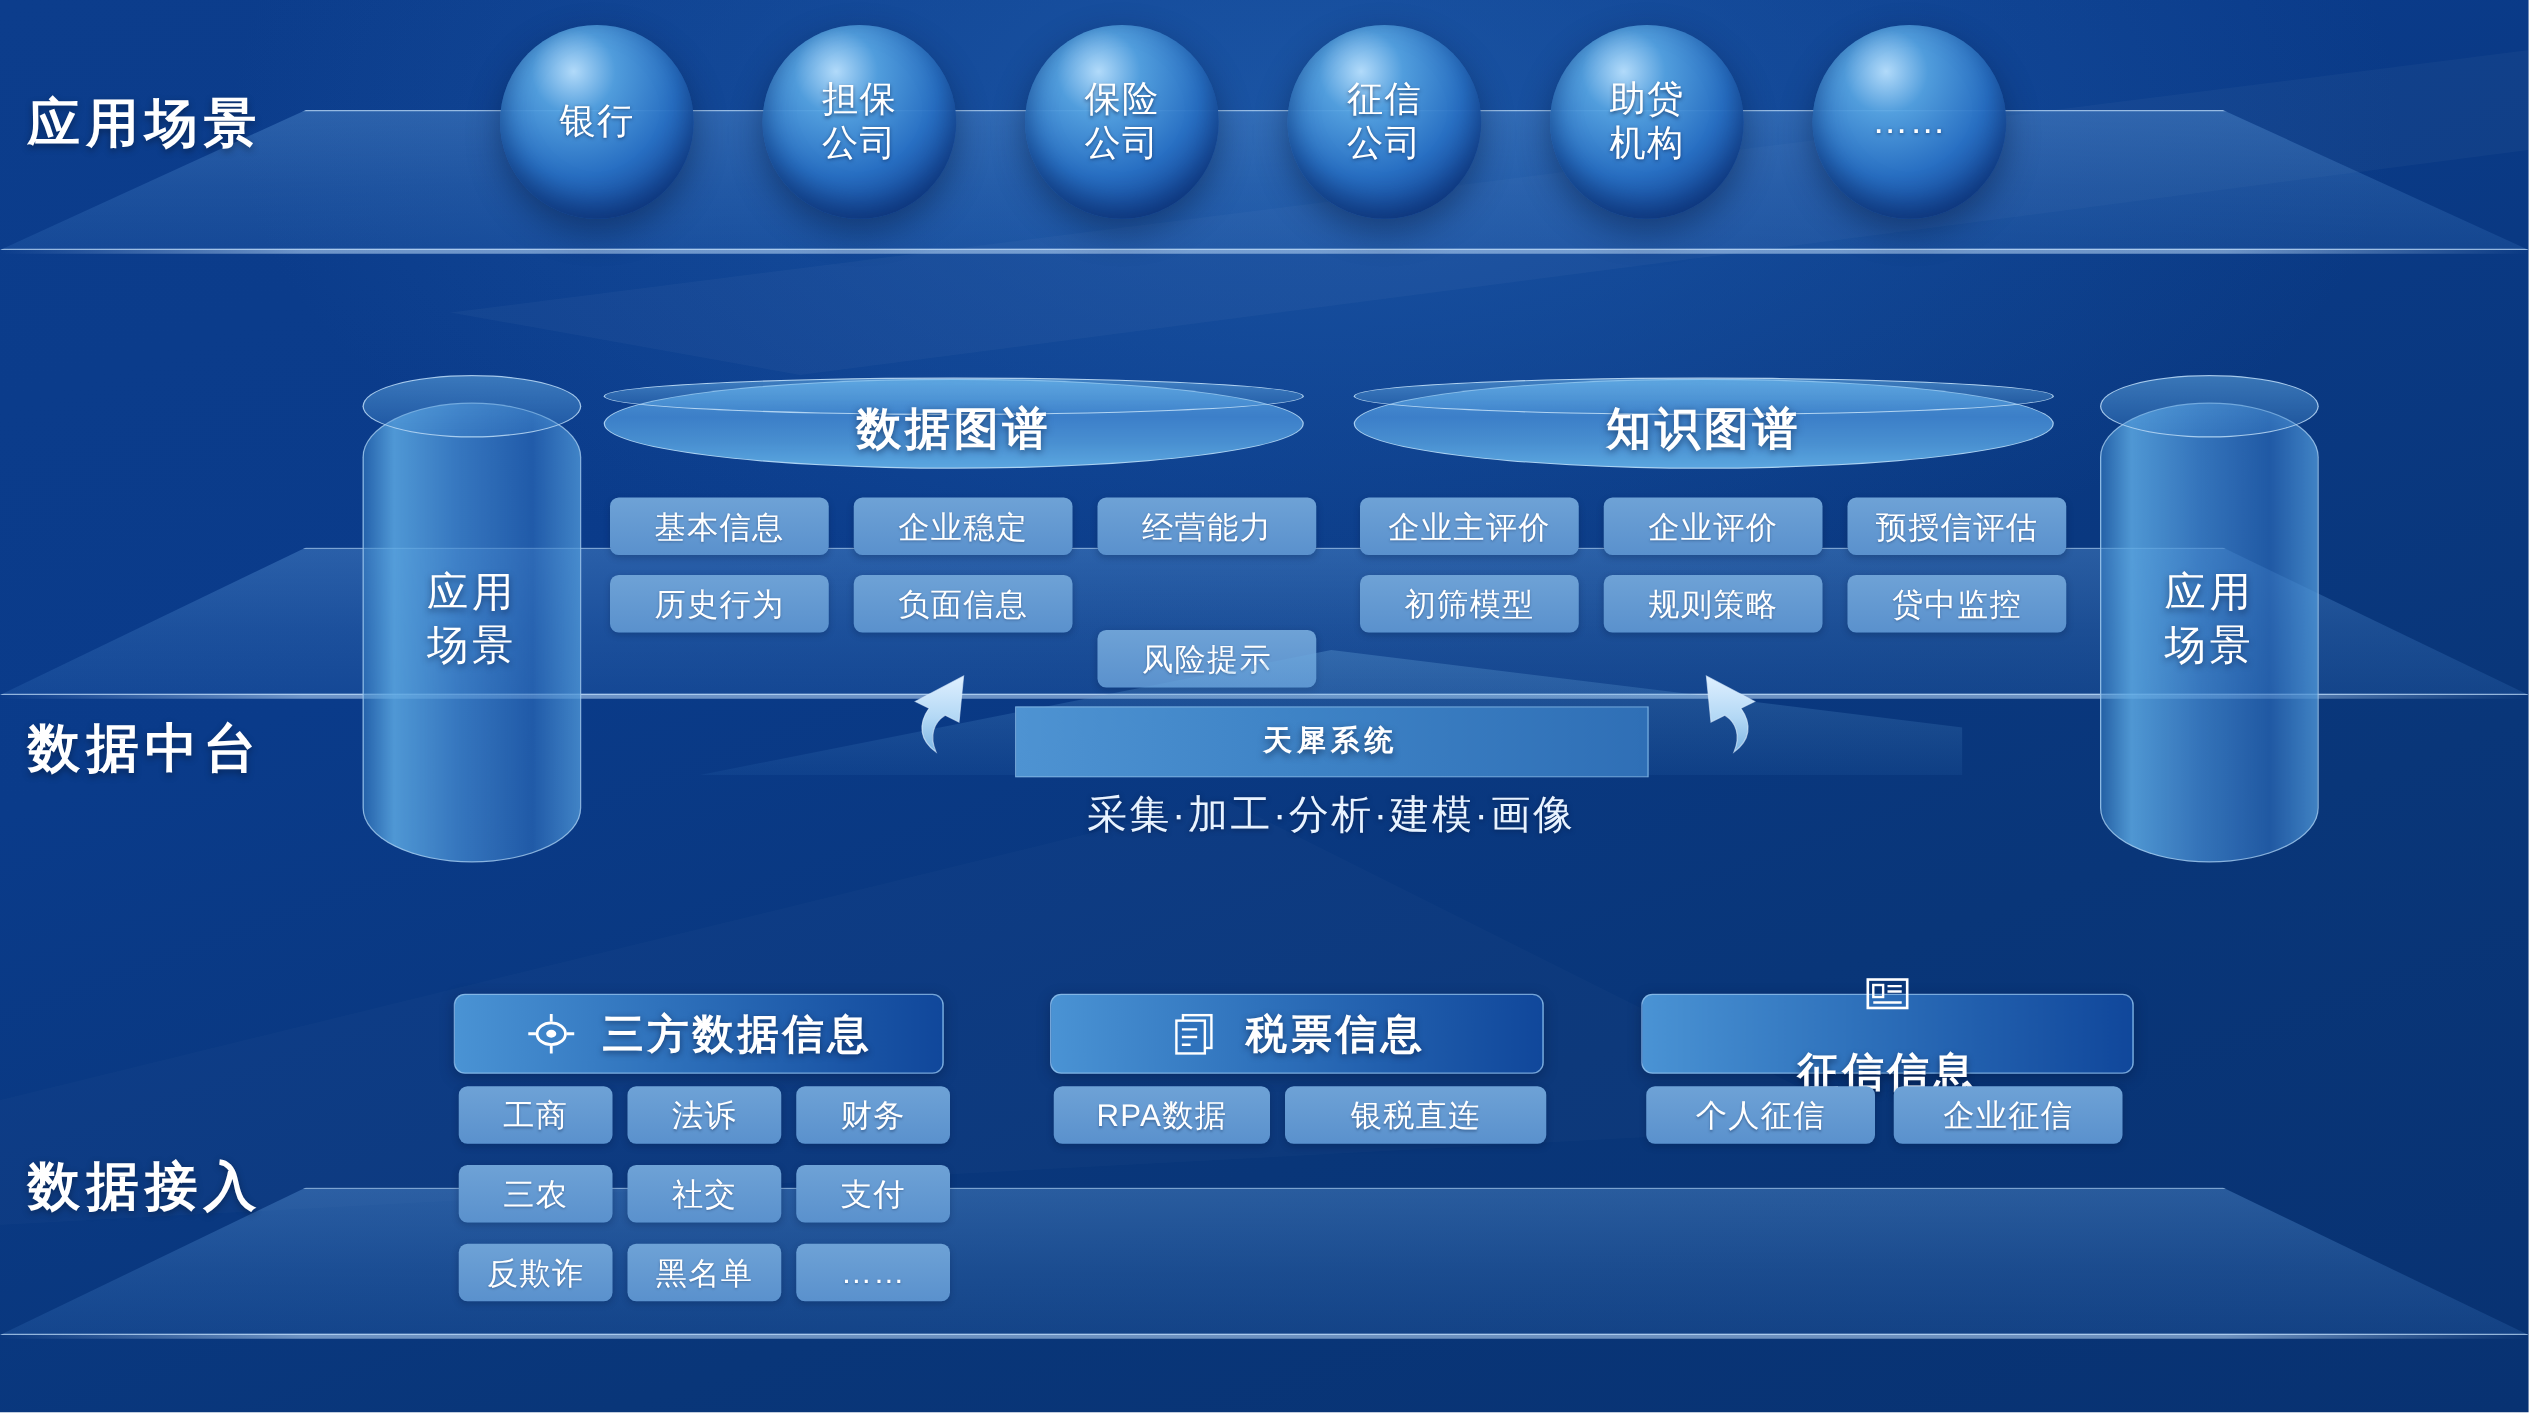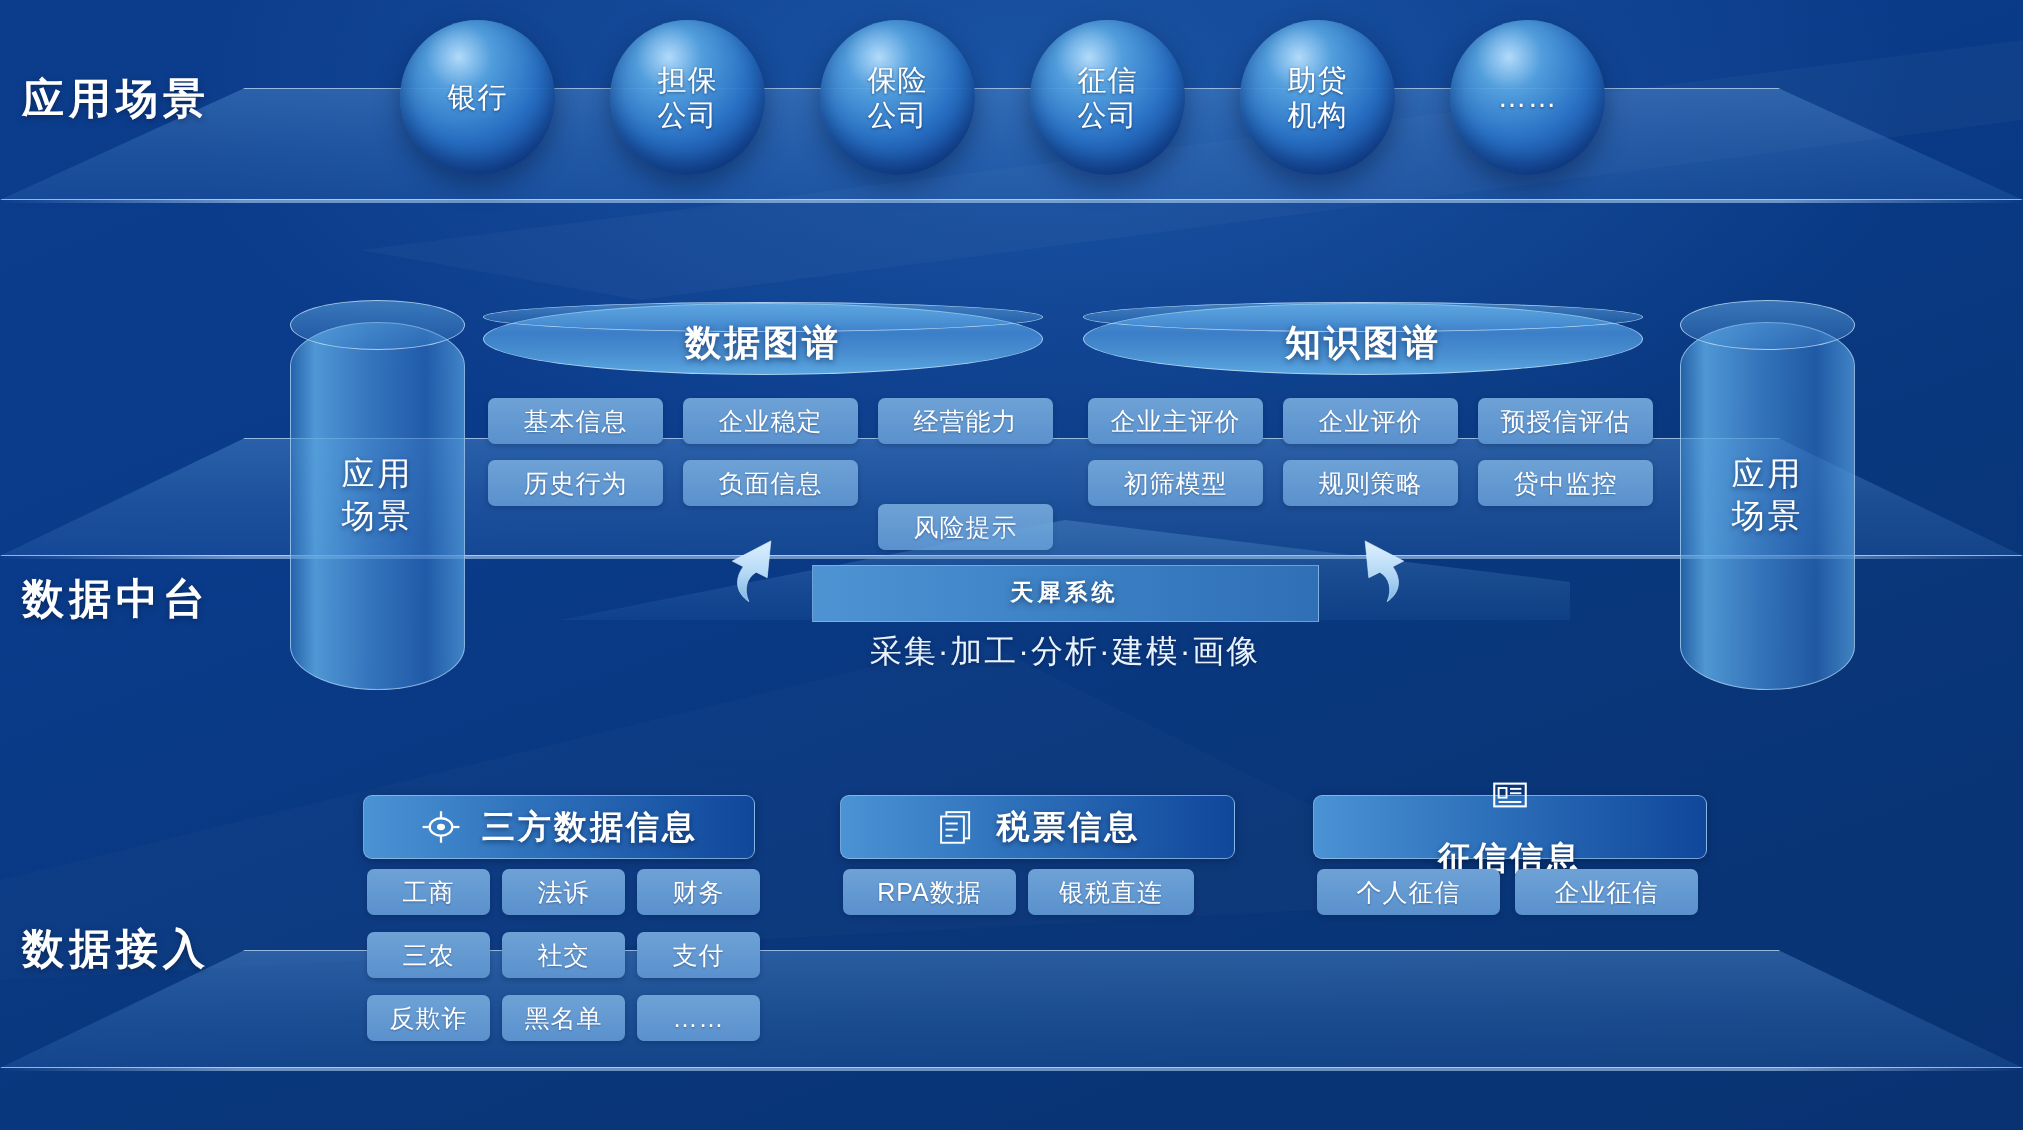--- a/index.html
+++ b/index.html
@@ -310,21 +310,21 @@
     <svg class="hicon" viewBox="0 0 48 48">
       <rect x="13" y="7" width="26" height="30" fill="none" stroke="#fff" stroke-width="2.2"></rect>
       <rect x="7" y="12" width="26" height="30" fill="#2f72bc" stroke="#fff" stroke-width="2.2"></rect>
       <line x1="12" y1="20" x2="26" y2="20" stroke="#fff" stroke-width="2.2"></line>
       <line x1="12" y1="27" x2="26" y2="27" stroke="#fff" stroke-width="2.2"></line>
       <line x1="12" y1="34" x2="20" y2="34" stroke="#fff" stroke-width="2.2"></line>
     </svg>
     <span class="htxt">税票信息</span>
   </div>
   <div class="chip" style="left:843px;top:869px;width:173px;">RPA数据</div>
-  <div class="chip" style="left:1028px;top:869px;width:166px;">银税直连</div>
+  <div class="chip" style="left:1028px;top:869px;width:209px;">银税直连</div>
 
   <div class="hcard" style="left:1313px;top:795px;width:392px;flex-direction:column;">
     <svg class="hicon" viewBox="0 0 48 48">
       <rect x="6" y="11" width="36" height="26" fill="none" stroke="#fff" stroke-width="2.4"></rect>
       <rect x="11" y="16" width="9" height="11" fill="none" stroke="#fff" stroke-width="2.2"></rect>
       <line x1="24" y1="17" x2="37" y2="17" stroke="#fff" stroke-width="2.2"></line>
       <line x1="24" y1="22" x2="37" y2="22" stroke="#fff" stroke-width="2.2"></line>
       <line x1="11" y1="32" x2="37" y2="32" stroke="#fff" stroke-width="2.2"></line>
     </svg>
     <span class="htxt">征信信息</span>

